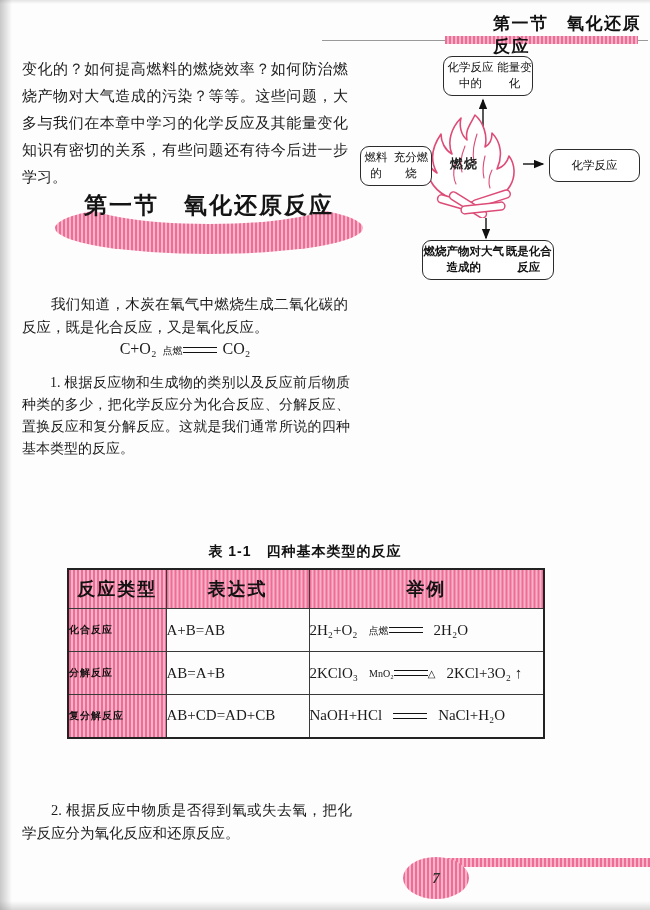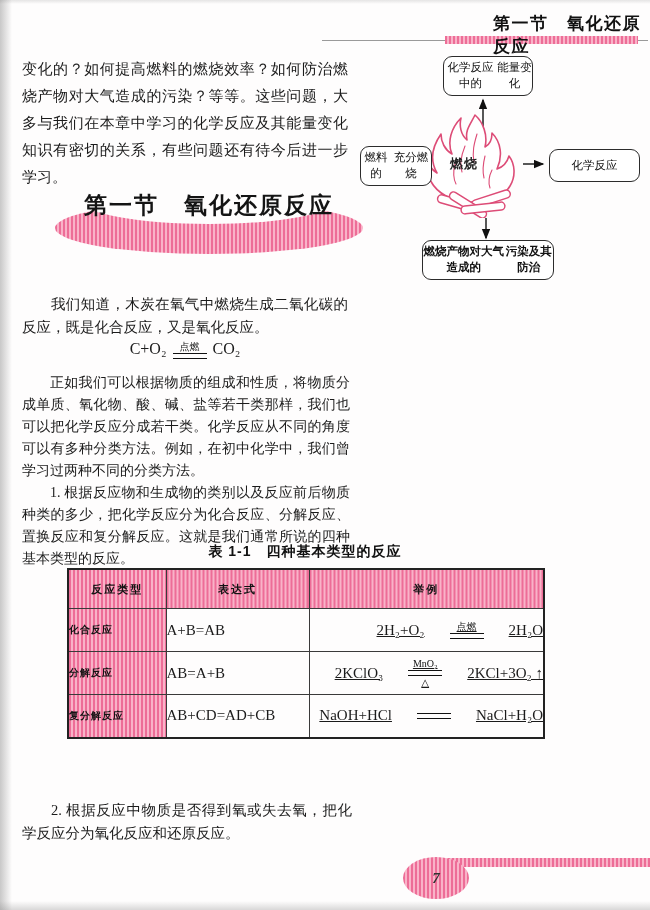--- a/index.html
+++ b/index.html
@@ -51,39 +51,39 @@
   .title-banner{position:absolute;left:55px;top:202px;width:308px;height:52px;}
   .tb-ellipse{position:absolute;left:0;top:0;width:100%;height:100%;border-radius:50%;}
   .tb-notch{position:absolute;left:26px;right:26px;top:-12px;height:34px;background:#fefdfd;
     border-radius:0 0 130px 130px / 0 0 24px 24px;}
   .tb-text{position:absolute;left:0;right:0;top:-12px;margin:0;text-align:center;
     font-family:"Liberation Sans",sans-serif;font-size:23px;font-weight:bold;
     letter-spacing:2px;color:#141414;}
 
   
   .equation{position:absolute;left:22px;top:340px;width:326px;text-align:center;font-size:16px;}
-  .cond{display:inline-flex;flex-direction:column;align-items:center;vertical-align:middle;margin:0 6px;}
+  .cond{display:inline-flex;align-items:center;vertical-align:middle;margin:0 6px;}
   .cond .clbl{font-size:10px;line-height:1.1;font-family:"Liberation Serif",serif;color:#111;}
   .cond .clbl:empty{display:none;}
   .cond .cline{width:34px;height:4px;border-top:1.2px solid #111;border-bottom:1.2px solid #111;margin:1px 0;}
 
   
   .tbl-caption{position:absolute;left:67px;top:543px;width:476px;text-align:center;
     font-family:"Liberation Sans",sans-serif;font-weight:bold;font-size:14px;letter-spacing:1px;color:#111;}
   table.rxn{position:absolute;left:67px;top:568px;width:476px;border-collapse:collapse;
     border:2px solid #222;table-layout:fixed;}
   table.rxn th,table.rxn td{border:1px solid #3a3a3a;padding:0;}
   table.rxn col.c1{width:98px;} table.rxn col.c2{width:143px;} table.rxn col.c3{width:235px;}
-  table.rxn thead th{height:38px;font-family:Liberation Sans, sans-serif;font-size:11px;
+  table.rxn thead th{height:38px;font-family:Liberation Sans, sans-serif;font-size:18px;
     font-weight:bold;letter-spacing:2px;color:#131313;text-align:center;}
   table.rxn tbody tr{height:43px;}
   td.type{font-family:Liberation Serif, serif;font-weight:bold;font-size:10px;
     letter-spacing:1px;color:#131313;padding-left:13px;}
   td.expr{font-size:15px;padding-left:13px;}
-  td.ex .ex-inner{display:flex;align-items:center;justify-content:flex-end;gap:19px;font-size:15px;text-decoration:underline;}
+  td.ex .ex-inner{display:flex;align-items:center;justify-content:flex-start;gap:5px;font-size:15px;}
 
   
   .f-bar{position:absolute;left:448px;top:858px;width:202px;height:9px;}
   .f-ellipse{position:absolute;left:403px;top:857px;width:66px;height:42px;border-radius:50%;
     display:flex;align-items:center;justify-content:center;}
   .f-num{font-style:italic;font-size:15px;font-weight:bold;color:#333;}
 </style>
 </head>
 <body>
 
@@ -141,41 +141,40 @@
     </div>
     <div class="dbox dbox-left">
       <span>燃料的</span>
       <span>充分燃烧</span>
     </div>
     <div class="dbox dbox-right">
       <span>化学反应</span>
     </div>
     <div class="dbox dbox-bottom">
       <span>燃烧产物对大气造成的</span>
-      <span>污染及其防治</span>
+      <span>既是化合反应</span>
     </div>
   </div>
 
   <div class="title-banner">
     <div class="tb-ellipse stripes"></div>
     <div class="tb-notch"></div>
     <h1 class="tb-text">第一节　氧化还原反应</h1>
   </div>
 
   <p class="body-text p-knows">我们知道，木炭在氧气中燃烧生成二氧化碳的反应，既是化合反应，又是氧化反应。</p>
 
   <div class="equation">
     <span>C+O₂</span><span class="cond">
         <span class="clbl">点燃</span>
         <span class="cline"></span>
       </span><span>CO₂</span>
   </div>
 
   <div class="midblock">
-    <p>正如我们可以根据物质的组成和性质，将物质分成单质、氧化物、酸、碱、盐等若干类那样，我们也可以把化学反应分成若干类。化学反应从不同的角度可以有多种分类方法。例如，在初中化学中，我们曾学习过两种不同的分类方法。</p>
     <p>1. 根据反应物和生成物的类别以及反应前后物质种类的多少，把化学反应分为化合反应、分解反应、置换反应和复分解反应。这就是我们通常所说的四种基本类型的反应。</p>
   </div>
 
   <div class="tbl-caption">表 1-1　四种基本类型的反应</div>
   <table class="rxn">
     <colgroup>
         <col class="c1">
         <col class="c2">
         <col class="c3">
       </colgroup>

